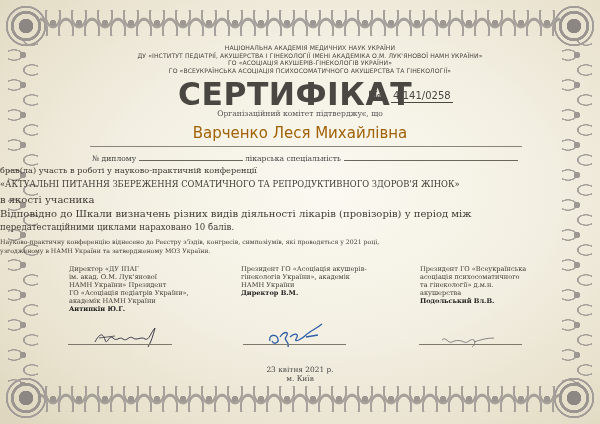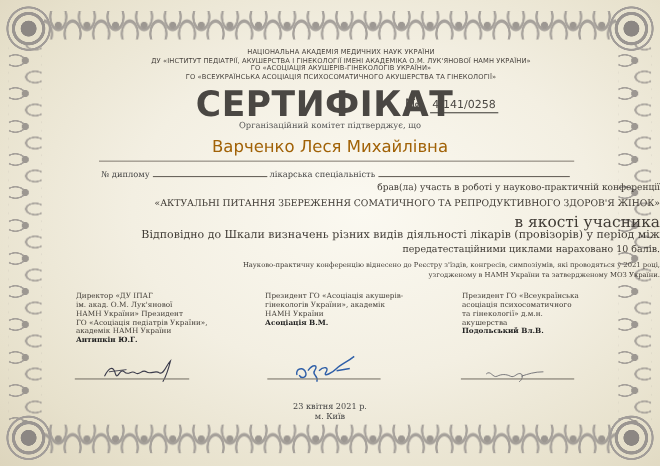--- a/index.html
+++ b/index.html
@@ -77,25 +77,25 @@
     font-family: "DejaVu Sans", sans-serif; font-size: 15px; color: #a16207;
   }
   .name-line {
     position: absolute; left: 90px; width: 432px; top: 146px; height: 1px; background: #8a847a;
   }
   .diploma-row {
     position: absolute; left: 92px; top: 152px; font-size: 7.6px; color: #444;
   }
   .diploma-row .blank { display: inline-block; border-bottom: 1px solid #6a655d; height: 8px; vertical-align: baseline; }
   .cline {
-    position: absolute; left: 0; right: 0; text-align: right; color: #3f3a34;
+    position: absolute; left: 0; right: 0; text-align: left; color: #3f3a34;
   }
   .l-participated { top: 165px; font-size: 8.2px; }
   .l-conference { top: 179px; font-size: 8.4px; }
-  .l-role { top: 194px; font-size: 14px; }
+  .l-role { top: 194px; font-size: 10px; }
   .l-scale { top: 208px; font-size: 10px; }
   .l-scale2 { top: 222px; font-size: 8.6px; }
   .l-registry { top: 237px; font-size: 6.2px; line-height: 9px; }
 
   .sig-block {
     position: absolute; top: 265px; font-size: 6.6px; line-height: 8.1px; color: #3f3a34;
   }
   .sig-block .signer { font-weight: bold; color: #222; }
   .sb-1 { left: 69px; width: 160px; }
   .sb-2 { left: 241px; width: 150px; }
@@ -173,21 +173,21 @@
     <div>НАМН України» Президент</div>
     <div>ГО «Асоціація педіатрів України»,</div>
     <div>академік НАМН України</div>
     <div class="signer">Антипкін Ю.Г.</div>
   </div>
 
   <div class="sig-block sb-2">
     <div>Президент ГО «Асоціація акушерів-</div>
     <div>гінекологів України», академік</div>
     <div>НАМН України</div>
-    <div class="signer">Асоціація В.М.</div>
+    <div class="signer">Директор В.М.</div>
   </div>
 
   <div class="sig-block sb-3">
     <div>Президент ГО «Всеукраїнська</div>
     <div>асоціація психосоматичного</div>
     <div>та гінекології» д.м.н.</div>
     <div>акушерства</div>
     <div class="signer">Подольський Вл.В.</div>
   </div>
 

